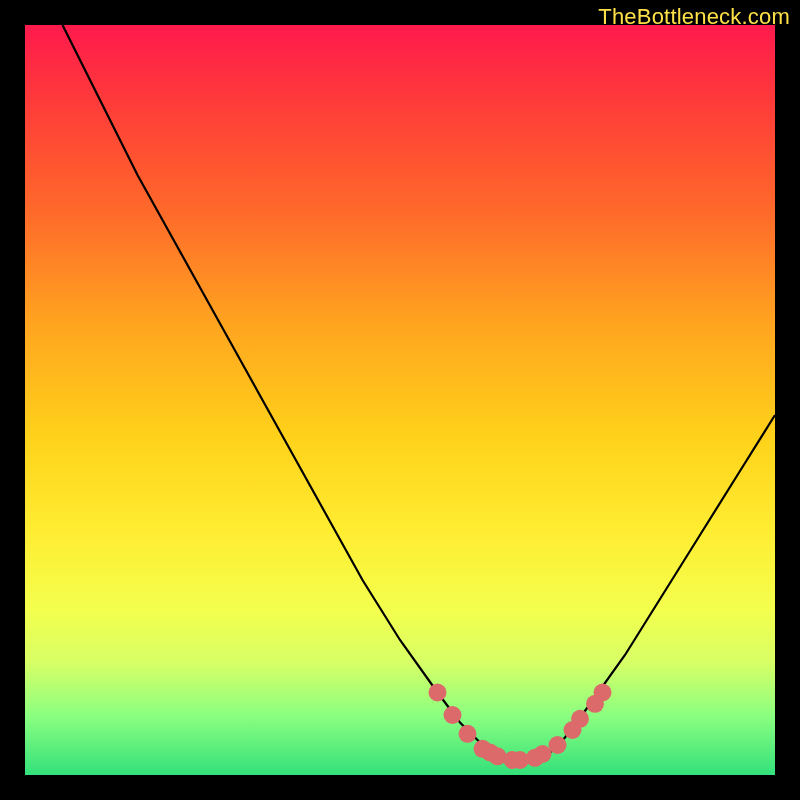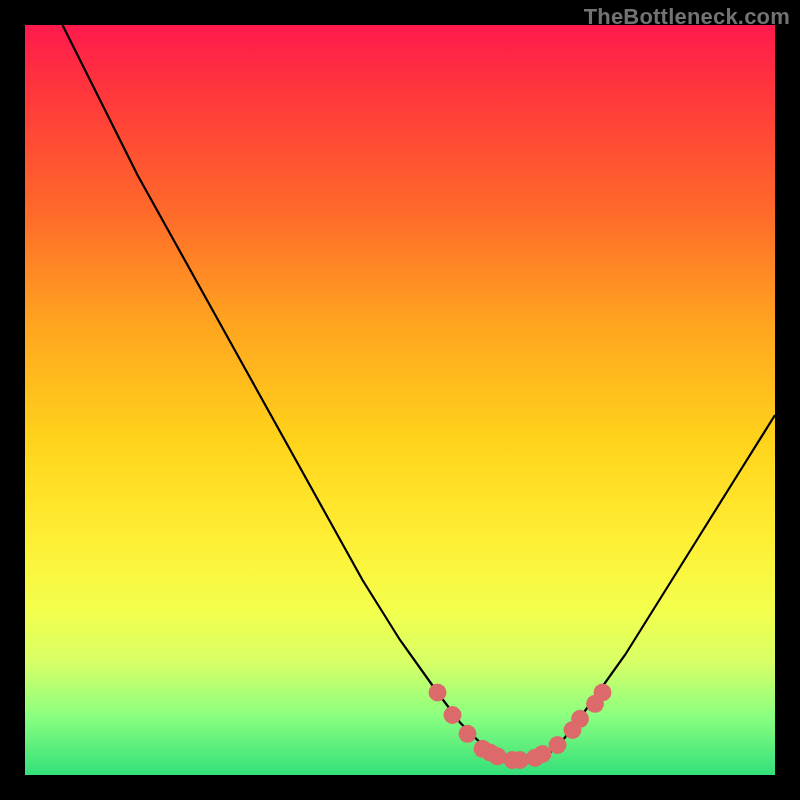--- a/index.html
+++ b/index.html
@@ -27,23 +27,23 @@
       #ffee33 68%,
       #f3ff4d 78%,
       #d7ff66 85%,
       #8cff80 92%,
       #33e07a 100%);
   }
   .watermark {
     position: absolute;
     top: 4px;
     right: 10px;
-    color: #737373;
+    color: #fde047;
     font-size: 22px;
-    font-weight: 700;
+    font-weight: 400;
     letter-spacing: 0.2px;
     text-align: right;
   }
   svg.plot {
     position: absolute;
     left: 25px;
     top: 25px;
     width: 750px;
     height: 750px;
   }

